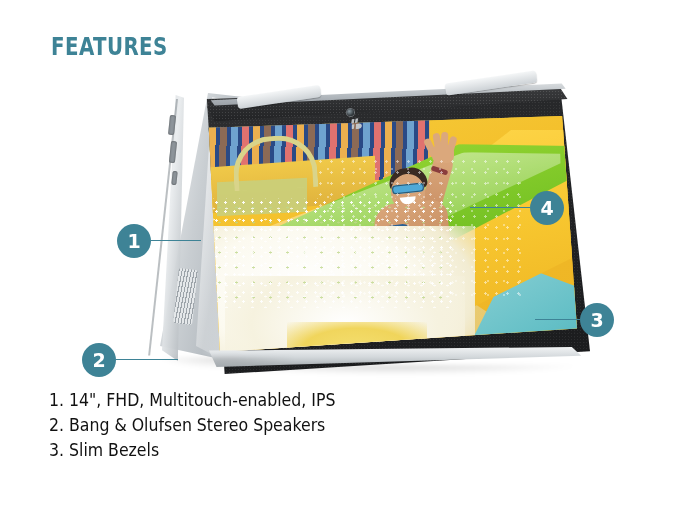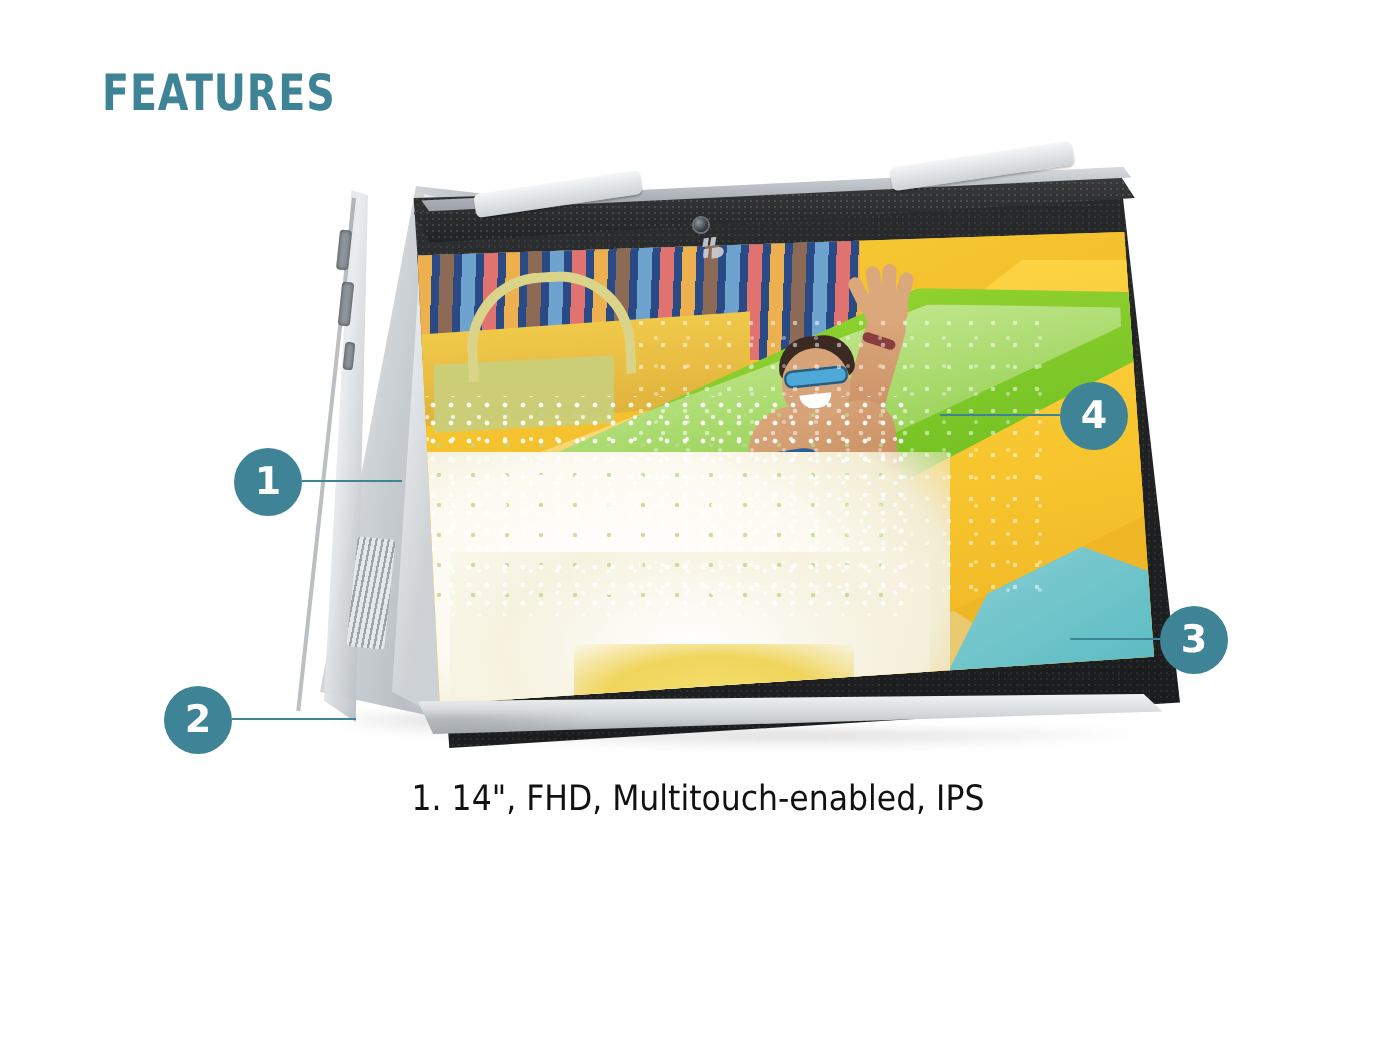--- a/index.html
+++ b/index.html
@@ -14,21 +14,20 @@
     position: relative;
     overflow: hidden;
     font-family: "Liberation Sans", sans-serif;
     -webkit-font-smoothing: antialiased;
   }
 
   #page {
     position: absolute;
     inset: 0;
     background: #ffffff;
-    text-align: center;
   }
 
   
   #features-title {
     position: absolute;
     left: 51px;
     top: 34px;
     font-size: 25px;
     font-weight: bold;
     letter-spacing: 0.5px;
@@ -489,15 +488,17 @@
     <div class="callout-line" id="line-4"></div>
 
     <div class="badge" id="badge-1">1</div>
     <div class="badge" id="badge-2">2</div>
     <div class="badge" id="badge-3">3</div>
     <div class="badge" id="badge-4">4</div>
   </div>
 
   <ul id="features-list">
     <li>1. 14", FHD, Multitouch-enabled, IPS</li>
+    <li>2. Bang &amp; Olufsen Stereo Speakers</li>
+    <li>3. Slim Bezels</li>
   </ul>
 
 </div>
 
 </body></html>

